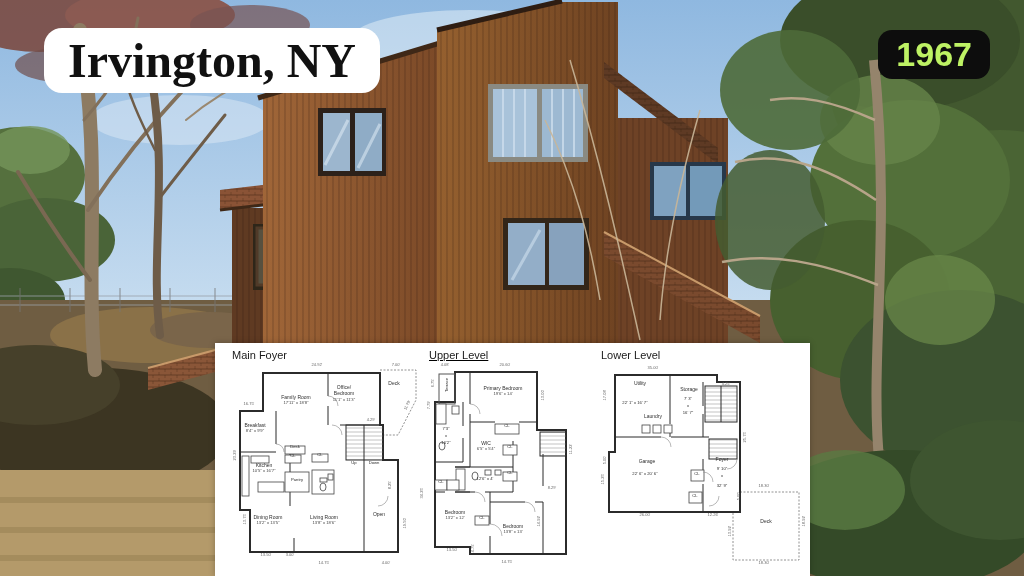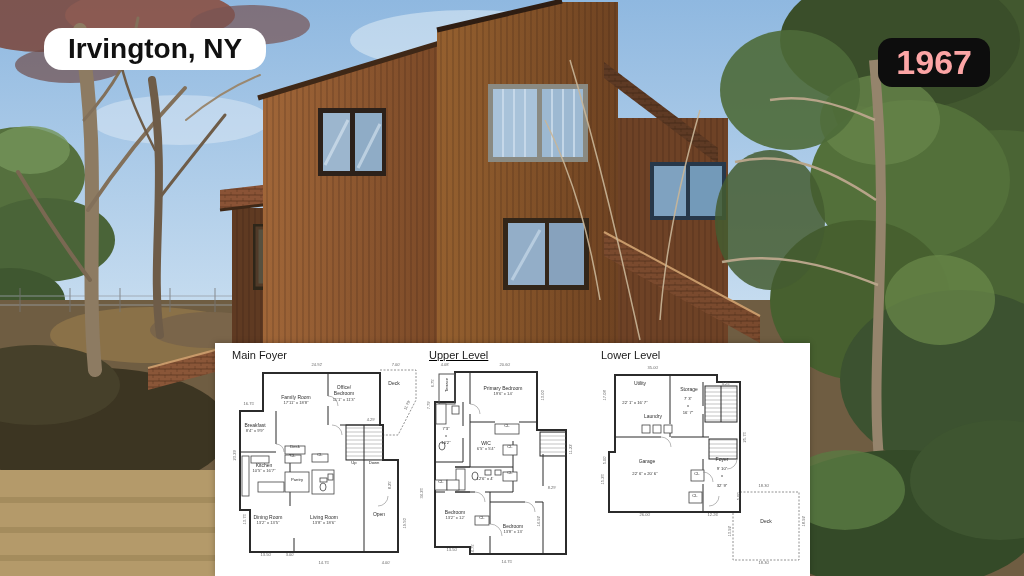--- a/index.html
+++ b/index.html
@@ -1,20 +1,20 @@
 <!DOCTYPE html>
 <html><head>
 <meta charset="utf-8">
 <style>
   html,body{margin:0;padding:0;}
   #stage{position:relative;width:1024px;height:576px;overflow:hidden;background:#a3c4e4;font-family:"Liberation Sans",sans-serif;}
   .photo{position:absolute;left:0;top:0;width:1024px;height:576px;}
   .badge{position:absolute;font-weight:800;letter-spacing:0;}
-  .badge-loc{left:44px;top:28px;background:#ffffff;color:#111;font-size:28px;padding:5px 24px;border-radius:18px;}
-  .badge-year{right:34px;top:30px;background:#0d0d0d;color:#fca5a5;font-size:34px;padding:5px 18px;border-radius:14px;margin-top:8px;}
+  .badge-loc{left:44px;top:28px;background:#ffffff;color:#111;font-size:48px;padding:5px 24px;border-radius:18px;font-family:Liberation Serif, serif;}
+  .badge-year{right:34px;top:30px;background:#0d0d0d;color:#bef264;font-size:34px;padding:5px 18px;border-radius:14px;}
   .panel{position:absolute;left:215px;top:343px;width:595px;height:233px;background:#ffffff;box-shadow:0 0 6px rgba(0,0,0,.25);}
   .plan{position:absolute;top:0;height:233px;}
   .plan h3{margin:6px 0 0 4px;font-size:11px;font-weight:500;color:#1a1a1a;}
   .plan svg{position:absolute;left:0;top:0;width:100%;height:100%;}
   .plan-main{left:13px;width:200px;}
   .plan-upper{left:210px;width:170px;text-decoration:underline;}
   .plan-lower{left:382px;width:213px;}
   .rl{position:absolute;transform:translate(-50%,-50%);text-align:center;color:#2e2e2e;font-size:5px;line-height:1.25;white-space:nowrap;}
   .rl .nm{font-size:5px;}
   .rl .dm{font-size:4.2px;color:#444;}

